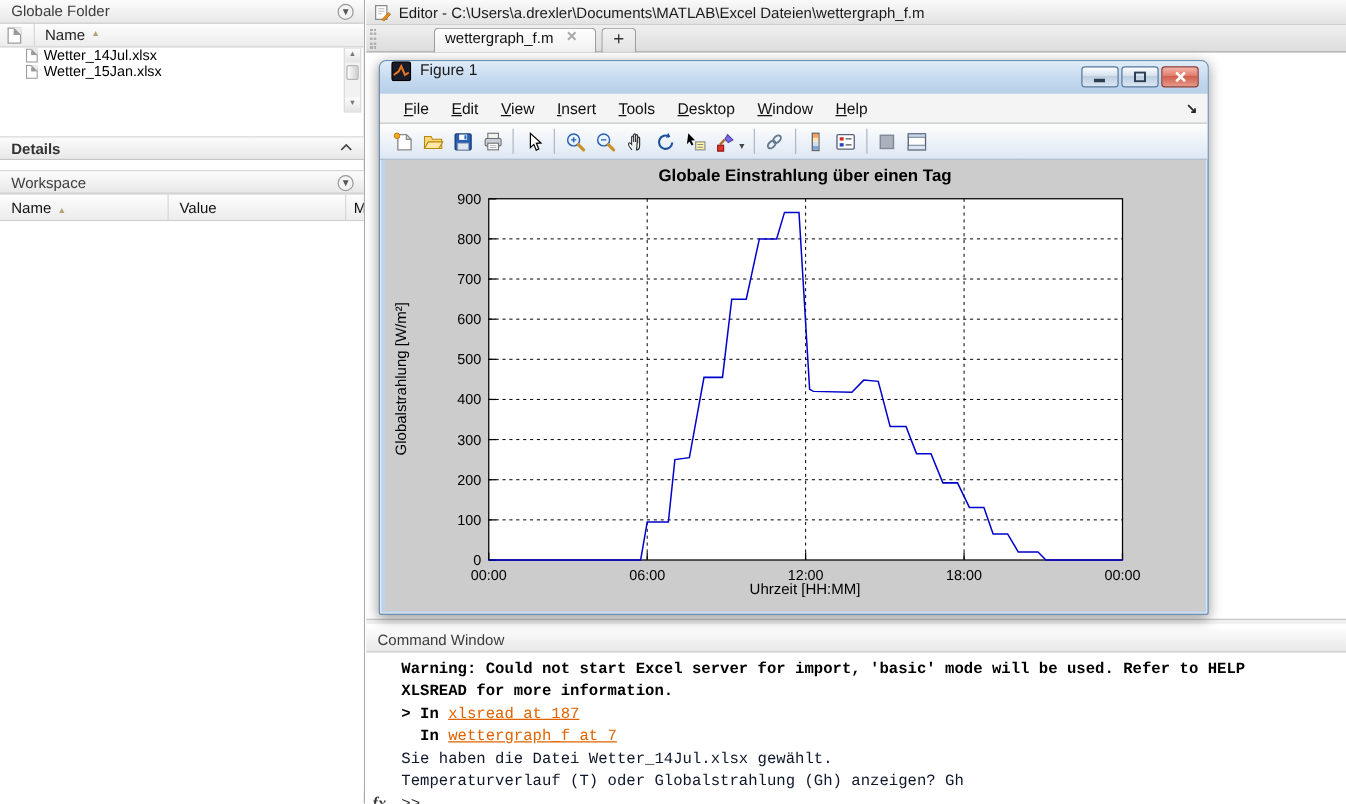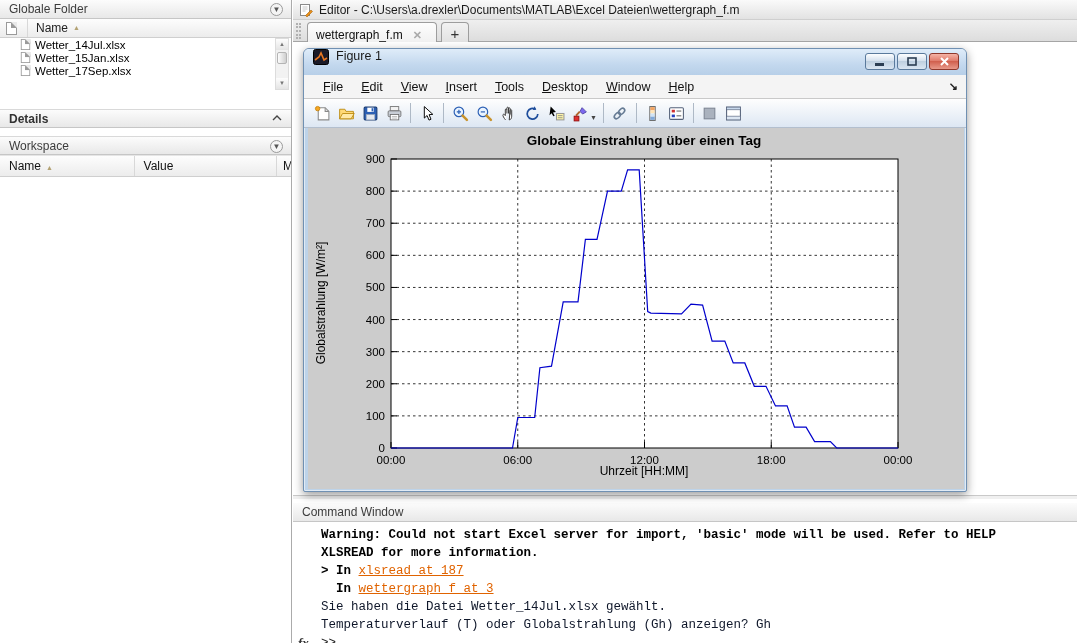--- a/index.html
+++ b/index.html
@@ -27,21 +27,21 @@
   #ws-grid-header .ws-col { padding-left:9px; height:100%; line-height:21px; border-right:1px solid #d8d8d8; overflow:hidden; white-space:nowrap; }
 
   
   #editor-region { position:absolute; left:293px; top:0; width:784px; height:643px; }
   #editor-titlebar { position:absolute; left:0; top:0; width:784px; height:20px; background:linear-gradient(#fafafa,#e2e2e2); border-bottom:1px solid #cfcfcf;
                      display:flex; align-items:center; padding-left:6px; color:#1a1a1a; font-size:12px; }
   #editor-titlebar svg { margin-right:6px; }
   #tab-strip { position:absolute; left:0; top:20px; width:784px; height:22px; background:linear-gradient(#efefef,#dddddd); border-bottom:1px solid #a5a5a5; }
   #tab-grip { position:absolute; left:3px; top:3px; width:5px; height:16px; border-left:2px dotted #b0b0b0; border-right:2px dotted #b0b0b0; }
   .tab { position:absolute; top:2px; height:20px; background:linear-gradient(#fdfdfd,#f1f1f1); border:1px solid #9d9d9d; border-bottom:none;
-         border-radius:4px 4px 0 0; display:flex; align-items:flex-end; padding:0 8px; font-size:12px; color:#111; cursor:pointer; }
+         border-radius:4px 4px 0 0; display:flex; align-items:flex-start; padding:0 8px; font-size:12px; color:#111; cursor:pointer;margin-left:40px; }
   #tab-main { left:14px; width:130px; }
   #tab-close { margin-left:10px; color:#aaa; font-size:11px; font-weight:bold; cursor:pointer; }
   #tab-plus { left:148px; width:28px; justify-content:center; font-size:15px; color:#333; background:linear-gradient(#f2f2f2,#e2e2e2); }
   #editor-content { position:absolute; left:0; top:43px; width:784px; height:452px; background:#fff; }
 
   
   #cmd-splitter { position:absolute; left:0; top:495px; width:784px; height:4px; background:#f0f0f0; border-top:1px solid #c9c9c9; }
   #cmd-panel { position:absolute; left:0; top:503px; width:784px; height:144px; background:#fff; }
   #cmd-header { height:19px; background:linear-gradient(#fcfcfc,#e8e8e8); border-bottom:1px solid #c6c6c6; line-height:18px; padding-left:9px; color:#3c3c3c; }
   #cmd-body { position:relative; padding:4px 0 0 28px; font-family:"Liberation Mono","DejaVu Sans Mono",monospace; font-size:12.5px; line-height:18px; }
@@ -97,24 +97,20 @@
     </div>
     <div id="file-list">
       <div class="file-row">
           <span class="file-icon"></span>
           <span>Wetter_14Jul.xlsx</span>
         </div>
         <div class="file-row">
           <span class="file-icon"></span>
           <span>Wetter_15Jan.xlsx</span>
         </div>
-        <div class="file-row">
-          <span class="file-icon"></span>
-          <span>Wetter_17Sep.xlsx</span>
-        </div>
         <div id="cf-scrollbar">
         <div class="sb-arrow">▲</div>
         <div class="sb-thumb"></div>
         <div class="sb-arrow" style="position:absolute;bottom:0;width:12px;">▼</div>
       </div>
     </div>
     <div class="panel-header" id="details-header" style="margin-top:16px;">
       <span class="dt-title">Details</span>
       <span class="round-menu-btn" style="border:none;background:none;font-size:9px;color:#444;">
         <svg width="10" height="6" viewBox="0 0 10 6">
@@ -158,21 +154,21 @@
     <div id="cmd-splitter"></div>
     <div id="cmd-panel">
       <div id="cmd-header">
         <span>Command Window</span>
       </div>
       <div id="cmd-body">
         <div id="cmd-lines">
             <div class="cmd-line"><span class="seg-warn">Warning: Could not start Excel server for import, 'basic' mode will be used. Refer to HELP</span></div>
             <div class="cmd-line"><span class="seg-warn">XLSREAD for more information.</span></div>
             <div class="cmd-line"><span class="seg-warn">&gt; In </span><span class="seg-warn-link">xlsread at 187</span></div>
-            <div class="cmd-line"><span class="seg-warn">  In </span><span class="seg-warn-link">wettergraph_f at 3</span></div>
+            <div class="cmd-line"><span class="seg-warn">  In </span><span class="seg-warn-link">wettergraph_f at 7</span></div>
             <div class="cmd-line"><span class="seg-out">Sie haben die Datei Wetter_14Jul.xlsx gewählt.</span></div>
             <div class="cmd-line"><span class="seg-out">Temperaturverlauf (T) oder Globalstrahlung (Gh) anzeigen? Gh</span></div>
           </div>
         <div id="prompt-row">
           <span id="fx-btn">fx</span>
           <span id="prompt-text">&gt;&gt;</span>
         </div>
       </div>
     </div>
   </div>

